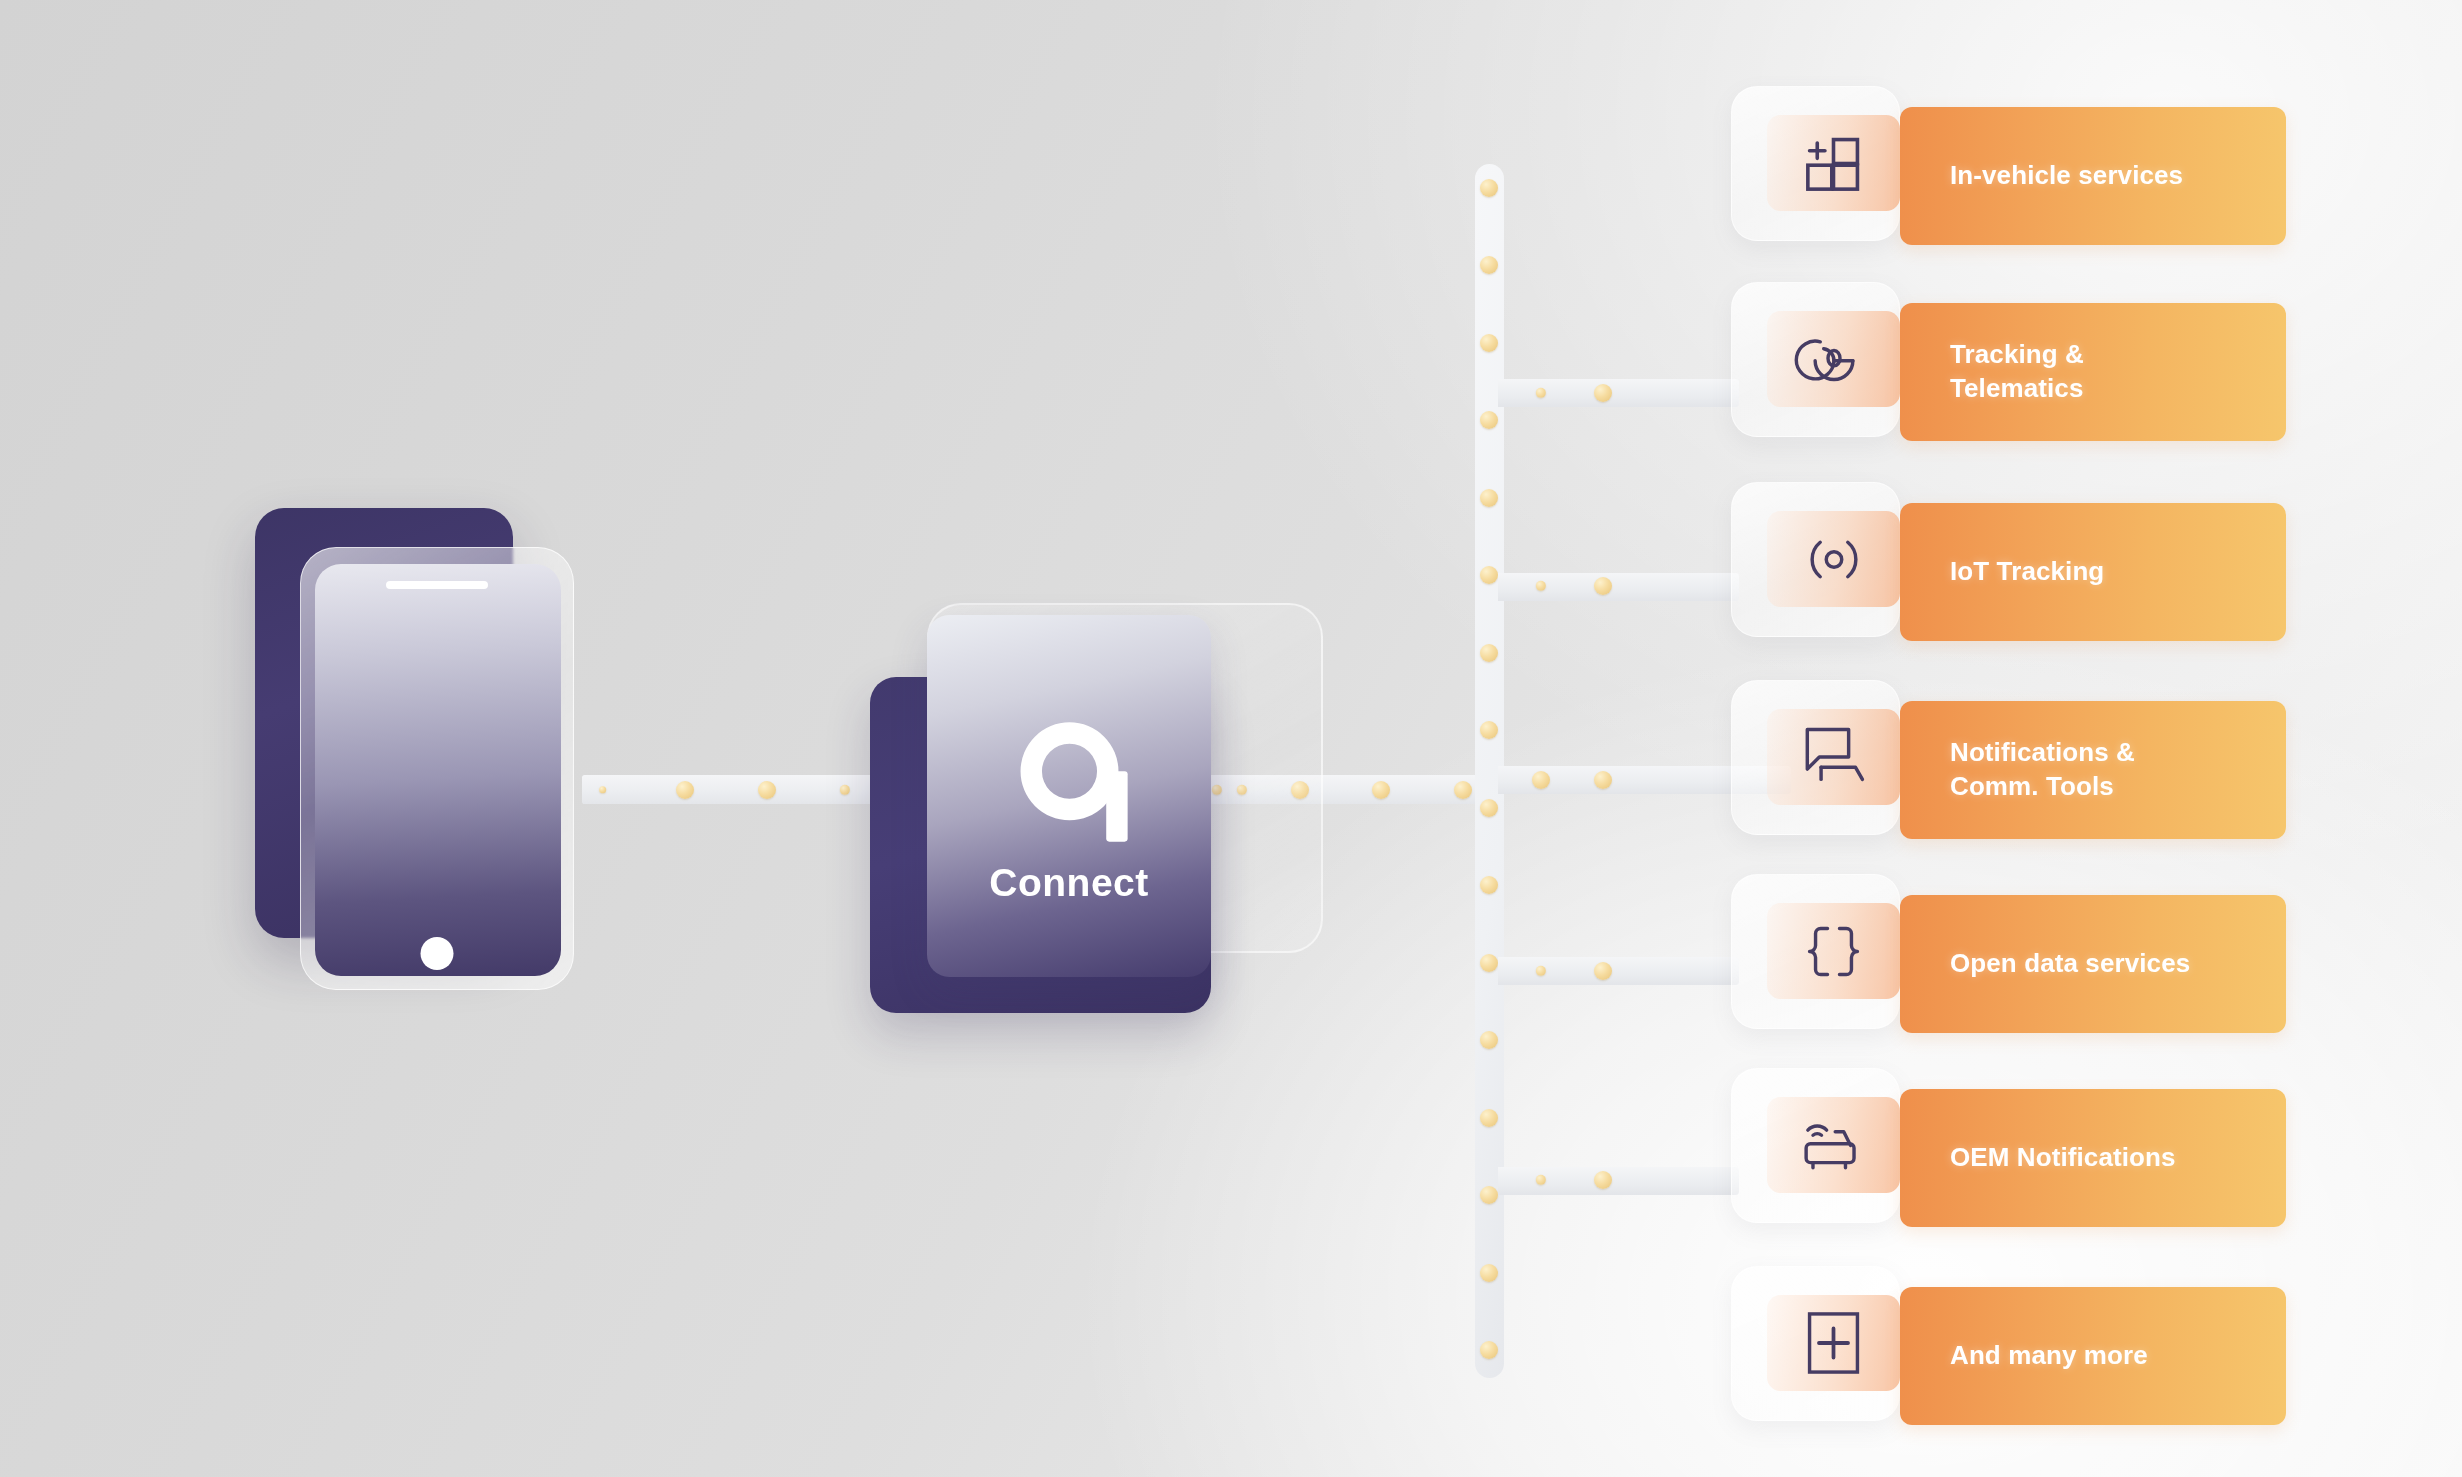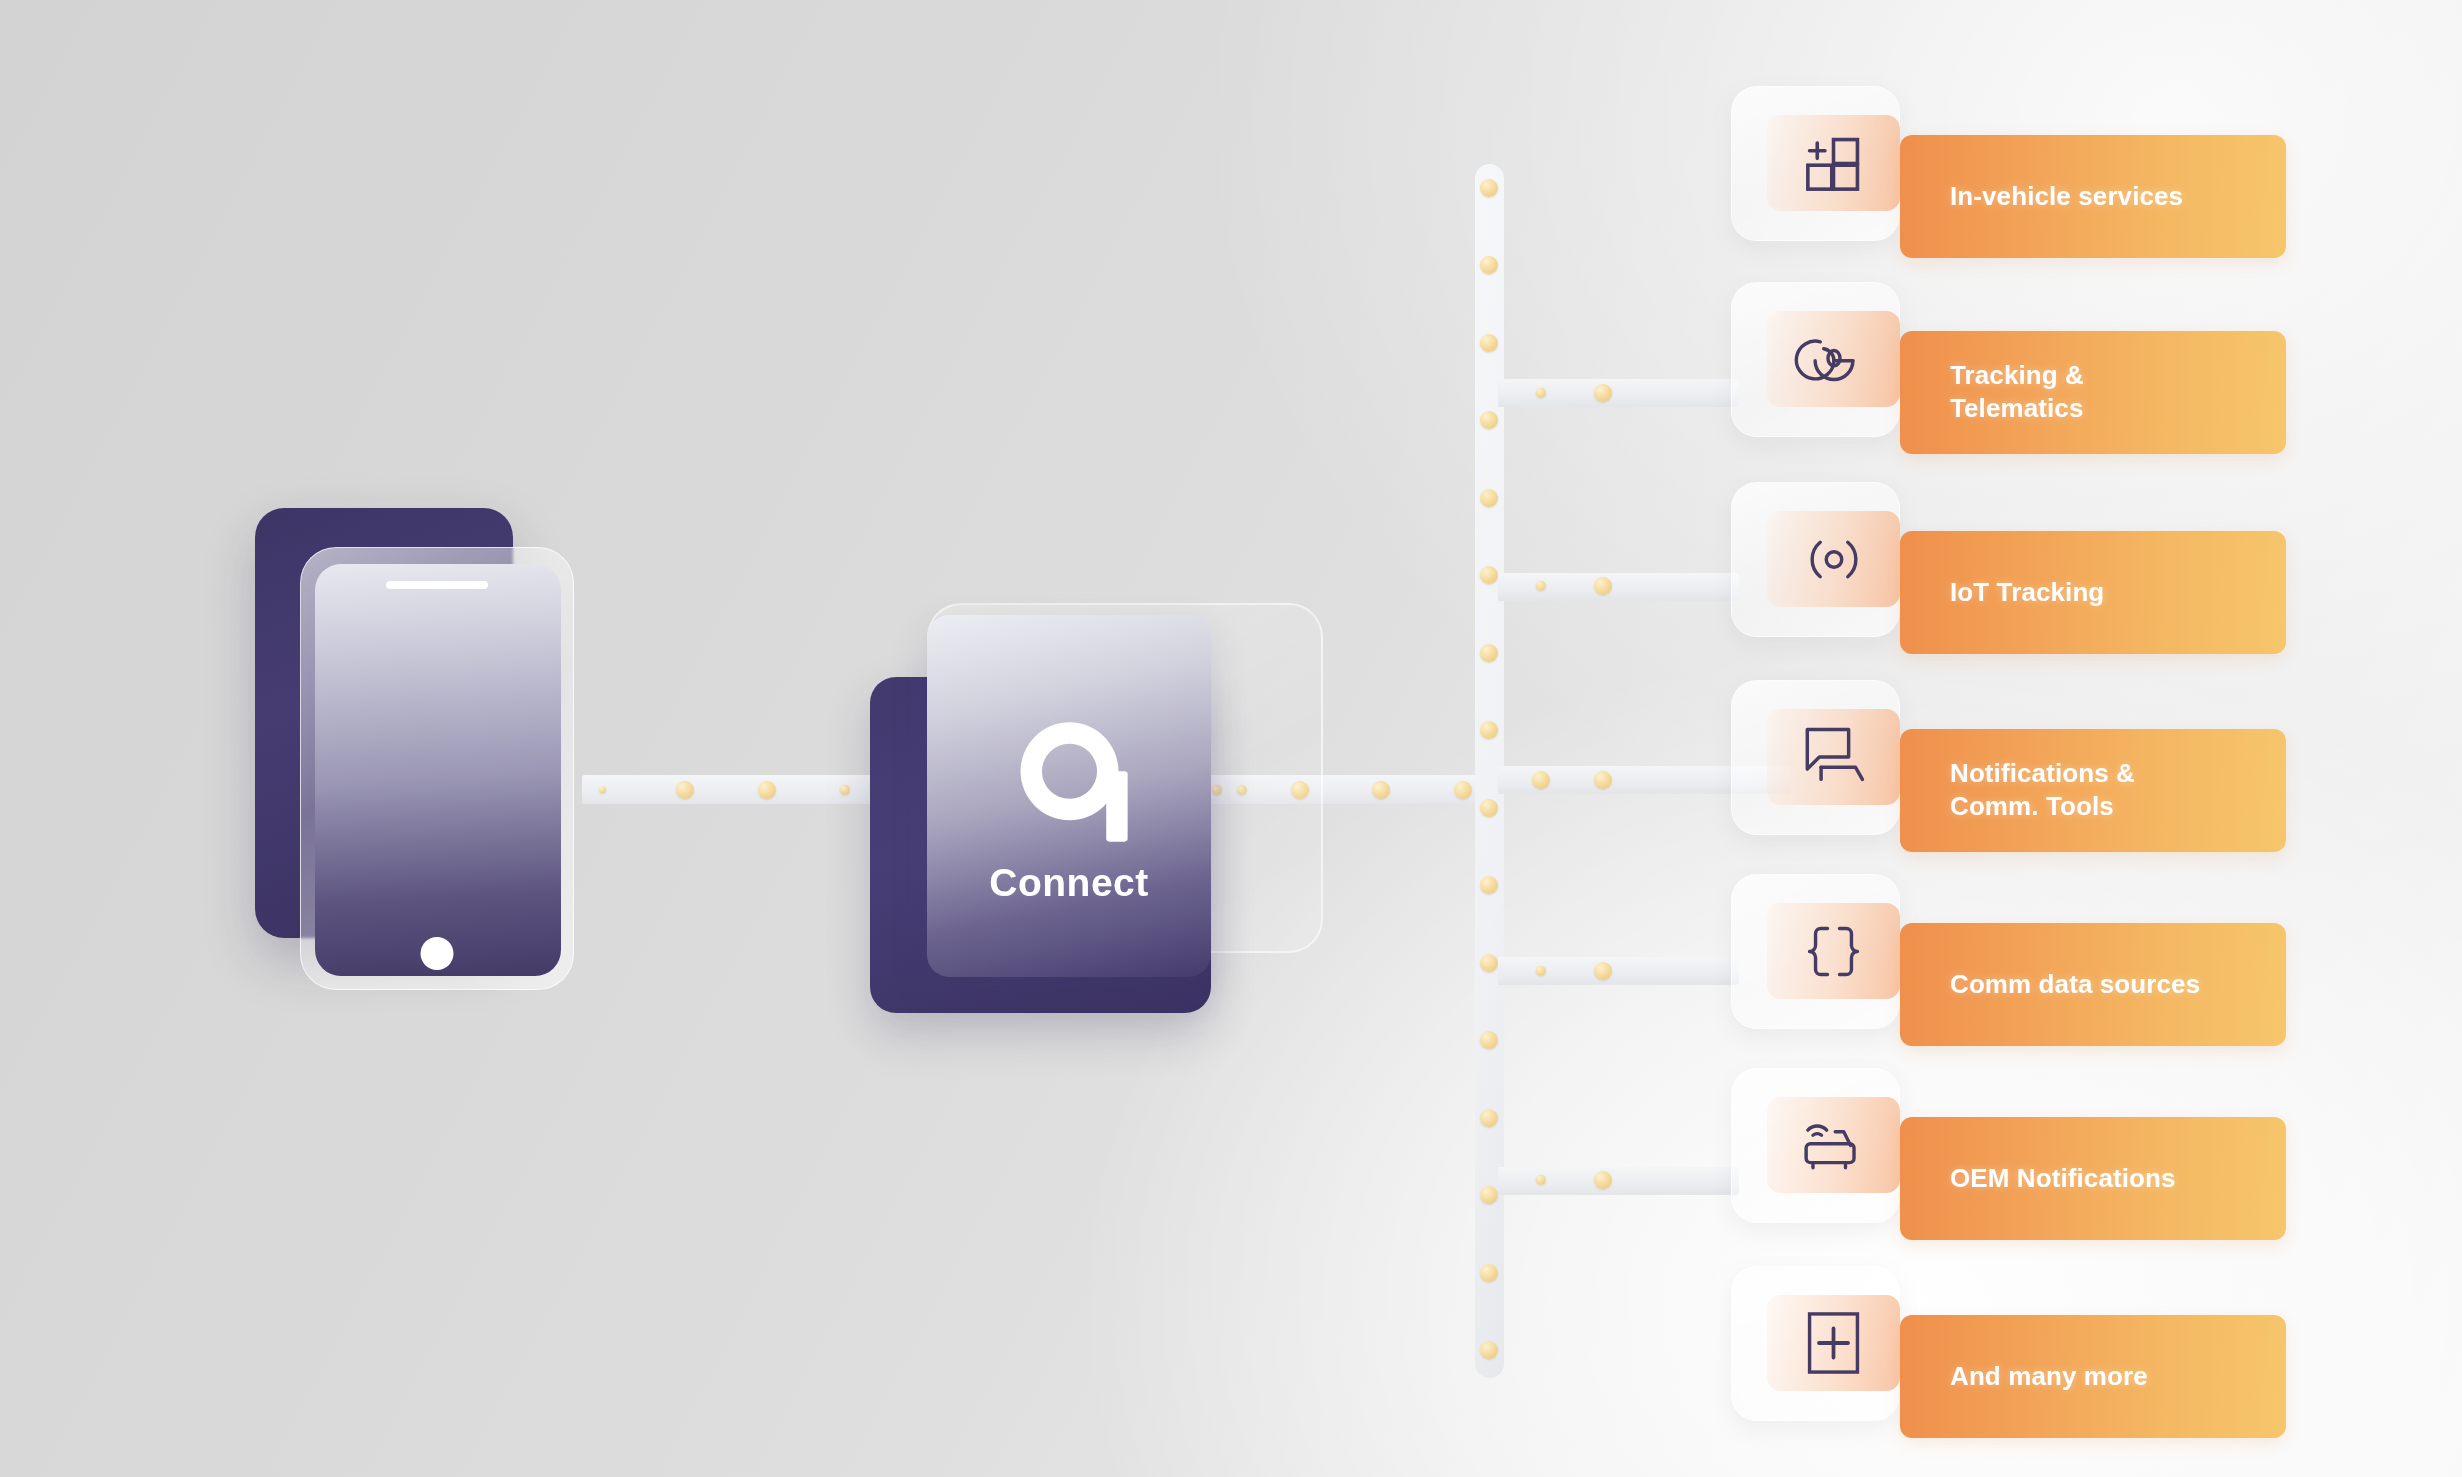--- a/index.html
+++ b/index.html
@@ -86,26 +86,25 @@
     box-shadow:0 8.6px 22.4px rgba(120,120,130,0.09);
   }
   .icon-tile {
     position:absolute; left:36px; top:29px; width:133px; height:96px;
     border-radius:13.8px;
     background:linear-gradient(100deg, rgba(255,236,224,0.30) 0%, rgba(250,205,175,0.60) 55%, rgba(246,176,132,0.72) 100%);
     display:flex; align-items:center; justify-content:center;
   }
   .icon-tile svg { display:block; overflow:visible; }
   .pill {
-    position:absolute; left:169px; top:20.7px; width:386px; height:123px;
+    position:absolute; left:169px; top:20.7px; width:386px; height:138px;
     border-radius:12px;
     background:linear-gradient(92deg,#ef8f4b 0%,#f2a257 32%,#f4b561 64%,#f6c66c 100%);
     display:flex; align-items:center;
     box-shadow:0 5.2px 15.5px rgba(230,150,80,0.16);
-    margin-top:28px;
   }
   .pill-label {
     color:#ffffff; font-weight:bold; font-size:26px; line-height:1.28;
     padding-left:50px; letter-spacing:0.1px;
     text-shadow:0 0 8.6px rgba(255,255,255,0.35);
     white-space:pre-line;
   }
 
   
   .connect-wrap { position:absolute; left:870px; top:603px; width:448px; height:413px; }
@@ -277,21 +276,21 @@
 
   <div class="row" style="left:1731px; top:874px;">
     <div class="glass-card"></div>
     <div class="icon-tile">
       <svg width="53" height="53" viewBox="0 0 62 62">
         <path d="M24 4 H16 A6 6 0 0 0 10 10 V24 A7 7 0 0 1 3 31 A7 7 0 0 1 10 38 V52 A6 6 0 0 0 16 58 H24" fill="none" stroke="#463c63" stroke-width="4" stroke-linecap="round" stroke-linejoin="round"></path>
         <path d="M38 4 H46 A6 6 0 0 1 52 10 V24 A7 7 0 0 0 59 31 A7 7 0 0 0 52 38 V52 A6 6 0 0 1 46 58 H38" fill="none" stroke="#463c63" stroke-width="4" stroke-linecap="round" stroke-linejoin="round"></path>
       </svg>
     </div>
     <div class="pill">
-      <span class="pill-label">Comm data sources</span>
+      <span class="pill-label">Open data services</span>
     </div>
   </div>
 
   <div class="row" style="left:1731px; top:1068px;">
     <div class="glass-card"></div>
     <div class="icon-tile">
       <svg width="65" height="59" viewBox="0 0 76 68">
         <path d="M8 16 A15 15 0 0 1 30 16" fill="none" stroke="#463c63" stroke-width="4" stroke-linecap="round"></path>
         <path d="M14 22 A8 8 0 0 1 24 22" fill="none" stroke="#463c63" stroke-width="4" stroke-linecap="round"></path>
         <path d="M40 18 H50 L58 34" fill="none" stroke="#463c63" stroke-width="4" stroke-linecap="round" stroke-linejoin="round"></path>

